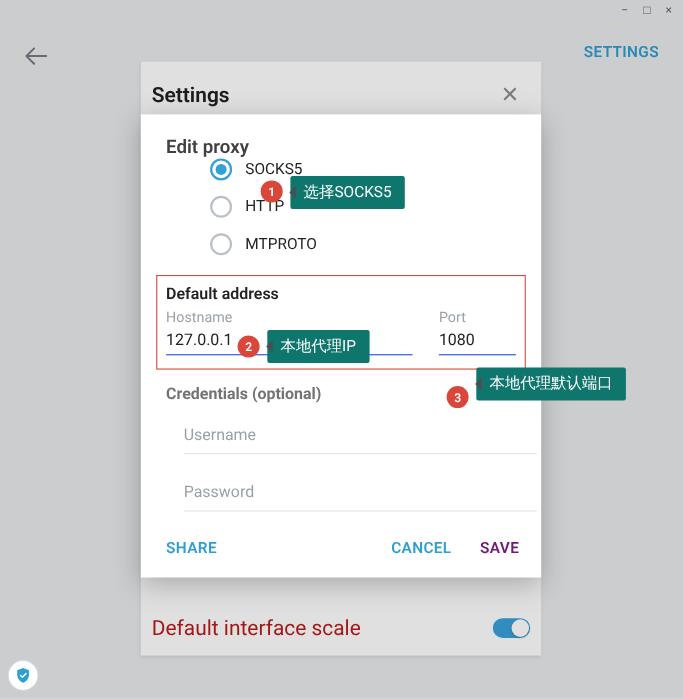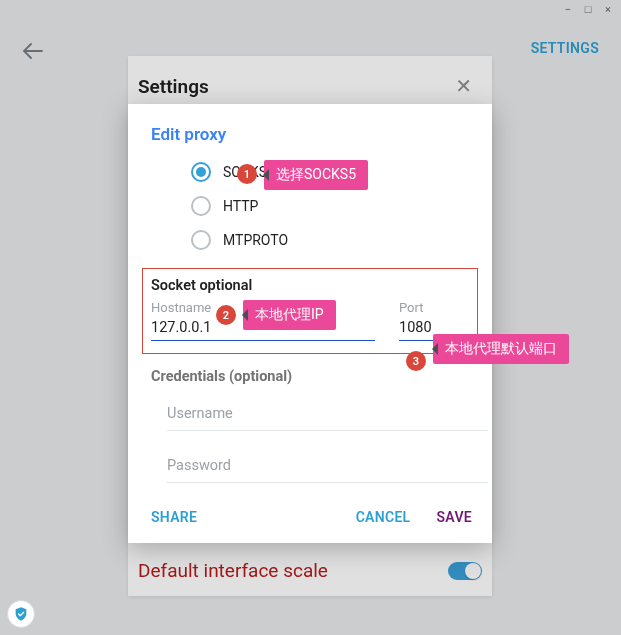--- a/index.html
+++ b/index.html
@@ -20,21 +20,21 @@
   .settings-row { position:absolute; left:0; bottom:0; width:100%; padding:14px 10px 14px 10px; display:flex; align-items:center; justify-content:space-between; }
   .settings-row .lbl { font-size:19px; color:#b91c1c; }
   .toggle { width:34px; height:18px; background:#3aa0d9; border-radius:10px; position:relative; }
   .toggle:after { content:""; position:absolute; right:1px; top:1px; width:16px; height:16px; background:#fff; border-radius:50%; box-shadow:0 1px 2px rgba(0,0,0,0.2);}
 
   .overlay { position:absolute; inset:0; background:rgba(0,0,0,0.12); }
 
   .badge-shield { position:absolute; left:7px; bottom:7px; width:28px; height:28px; border-radius:50%; border:1px solid #d5dbe0; background:#fff; display:flex; align-items:center; justify-content:center; }
 
   .modal { position:absolute; left:128px; top:104px; width:364px; background:#fff; box-shadow:0 6px 24px rgba(0,0,0,0.25); padding:20px 20px 12px 20px; }
-  .modal h2 { font-size:17px; font-weight:600; color:#3b82f6; margin-bottom:18px; padding-left:3px;}
+  .modal h2 { font-size:17px; font-weight:600; color:#404040; padding-left:3px;}
   .radios { display:flex; flex-direction:column; gap:14px; margin-bottom:18px; padding-left:3px;}
   .radio { display:flex; align-items:center; gap:12px;padding-left:40px; }
   .radio .ring { width:20px; height:20px; border:2px solid #b9c0c6; border-radius:50%; display:flex; align-items:center; justify-content:center; }
   .radio.selected .ring { border-color:#34a0d8; }
   .radio.selected .ring:after { content:""; width:10px; height:10px; background:#34a0d8; border-radius:50%; }
   .radio .lbl { font-size:14px; color:#222; }
 
   .socket-box { border:1px solid #d9463a; padding:8px 8px 12px 8px; margin-left:-6px; margin-right:-6px; margin-bottom:14px; }
   .section-title { font-size:14.5px; font-weight:600; color:#222; margin-bottom:6px; }
   .fields { display:flex; gap:24px; }
@@ -48,21 +48,21 @@
   .cred-field { border:none; outline:none; border-bottom:1px solid #e1e4e7; width:calc(100% - 3px); margin-left:19px; font-size:14.5px; color:#222; padding:6px 0 8px 0; margin-bottom:20px; }
   .cred-field::placeholder { color:#9aa1a7; }
 
   .modal-actions { display:flex; align-items:center; padding:6px 0 6px 3px; }
   .modal-actions .share { color:#2e9fd1; font-weight:600; font-size:14px; letter-spacing:0.3px;}
   .modal-actions .spacer { flex:1; }
   .modal-actions .cancel { color:#2e9fd1; font-weight:600; font-size:14px; margin-right:26px; letter-spacing:0.3px;}
   .modal-actions .save { color:#701a75; font-weight:600; font-size:14px; letter-spacing:0.3px;}
 
   .anno-badge { position:absolute; width:20px; height:20px; background:#d9463a; border-radius:50%; color:#fff; font-size:11px; font-weight:600; display:flex; align-items:center; justify-content:center; }
-  .anno-tip { position:absolute; background:#ec4899; color:#fff; font-size:14px; padding:6px 12px; border-radius:2px; white-space:nowrap; }
+  .anno-tip { position:absolute; background:#0f766e; color:#fff; font-size:14px; padding:6px 12px; border-radius:2px; white-space:nowrap; }
   .anno-tip:before { content:""; position:absolute; left:-7px; top:50%; transform:translateY(-50%); border:6px solid transparent; border-right-color:#4a4f54; }
 </style>
 </head>
 <body>
 
 <div class="titlebar">
   <span class="win-icn">−</span>
   <span class="win-icn">□</span>
   <span class="win-icn">×</span>
 </div>
@@ -107,21 +107,21 @@
       <span class="ring"></span>
       <span class="lbl">HTTP</span>
     </div>
     <div class="radio">
       <span class="ring"></span>
       <span class="lbl">MTPROTO</span>
     </div>
   </div>
 
   <div class="socket-box">
-    <div class="section-title">Socket optional</div>
+    <div class="section-title">Default address</div>
     <div class="fields">
       <div class="field host">
         <span class="flabel">Hostname</span>
         <input class="fvalue" value="127.0.0.1" style="">
       </div>
       <div class="field port">
         <span class="flabel">Port</span>
         <input class="fvalue" value="1080" style="">
       </div>
     </div>

